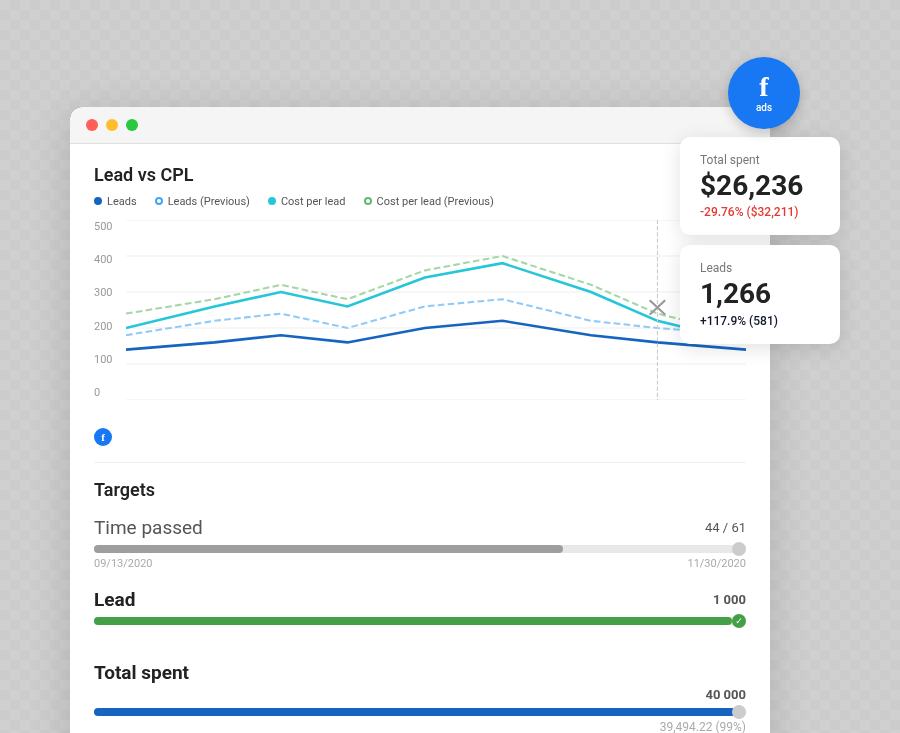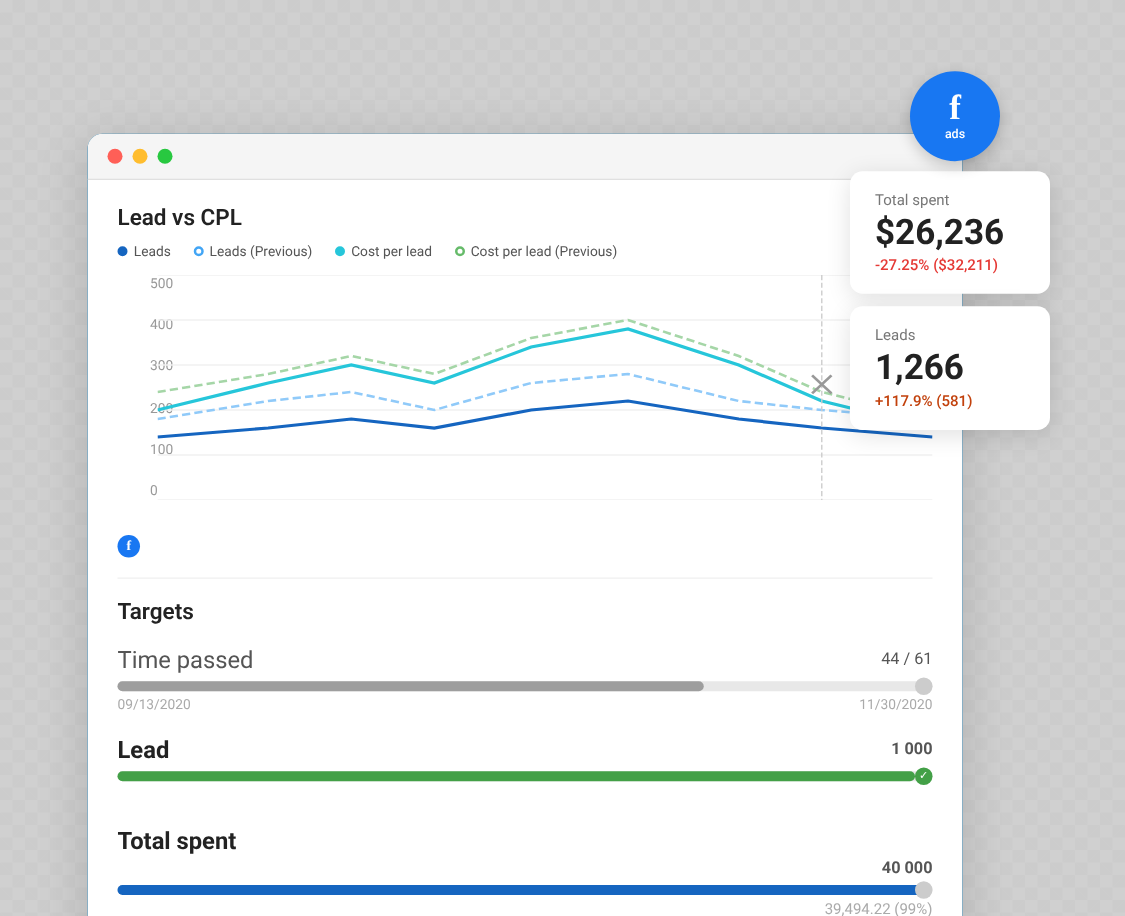--- a/index.html
+++ b/index.html
@@ -134,21 +134,20 @@
       position: absolute;
       left: 0;
       top: 0;
       bottom: 20px;
       display: flex;
       flex-direction: column;
       justify-content: space-between;
       font-size: 11px;
       color: #999;
       width: 28px;
-      margin-left: 26px;
     }
 
     .chart-svg-wrapper {
       position: absolute;
       left: 32px;
       right: 0;
       top: 0;
       bottom: 20px;
     }
 
@@ -211,21 +210,21 @@
       color: #222;
       line-height: 1.1;
       margin-bottom: 4px;
     }
 
     .stat-change {
       font-size: 12px;
       font-weight: 500;
     }
     .stat-change.negative { color: #e53935; }
-    .stat-change.positive { color: #c2410c; }
+    .stat-change.positive { color: #0f172a; }
 
     
     .targets-section {
       margin-top: 0;
     }
 
     .targets-title {
       font-size: 18px;
       font-weight: 600;
       color: #222;
@@ -451,21 +450,21 @@
         </div>
       </div>
     </div>
   </div>
 
   <div class="stat-cards">
 
     <div class="stat-card">
       <div class="stat-label">Total spent</div>
       <div class="stat-value">$26,236</div>
-      <div class="stat-change negative">-27.25% ($32,211)</div>
+      <div class="stat-change negative">-29.76% ($32,211)</div>
     </div>
 
     <div class="stat-card">
       <div class="stat-label">Leads</div>
       <div class="stat-value">1,266</div>
       <div class="stat-change positive">+117.9% (581)</div>
     </div>
   </div>
 </div>
 

